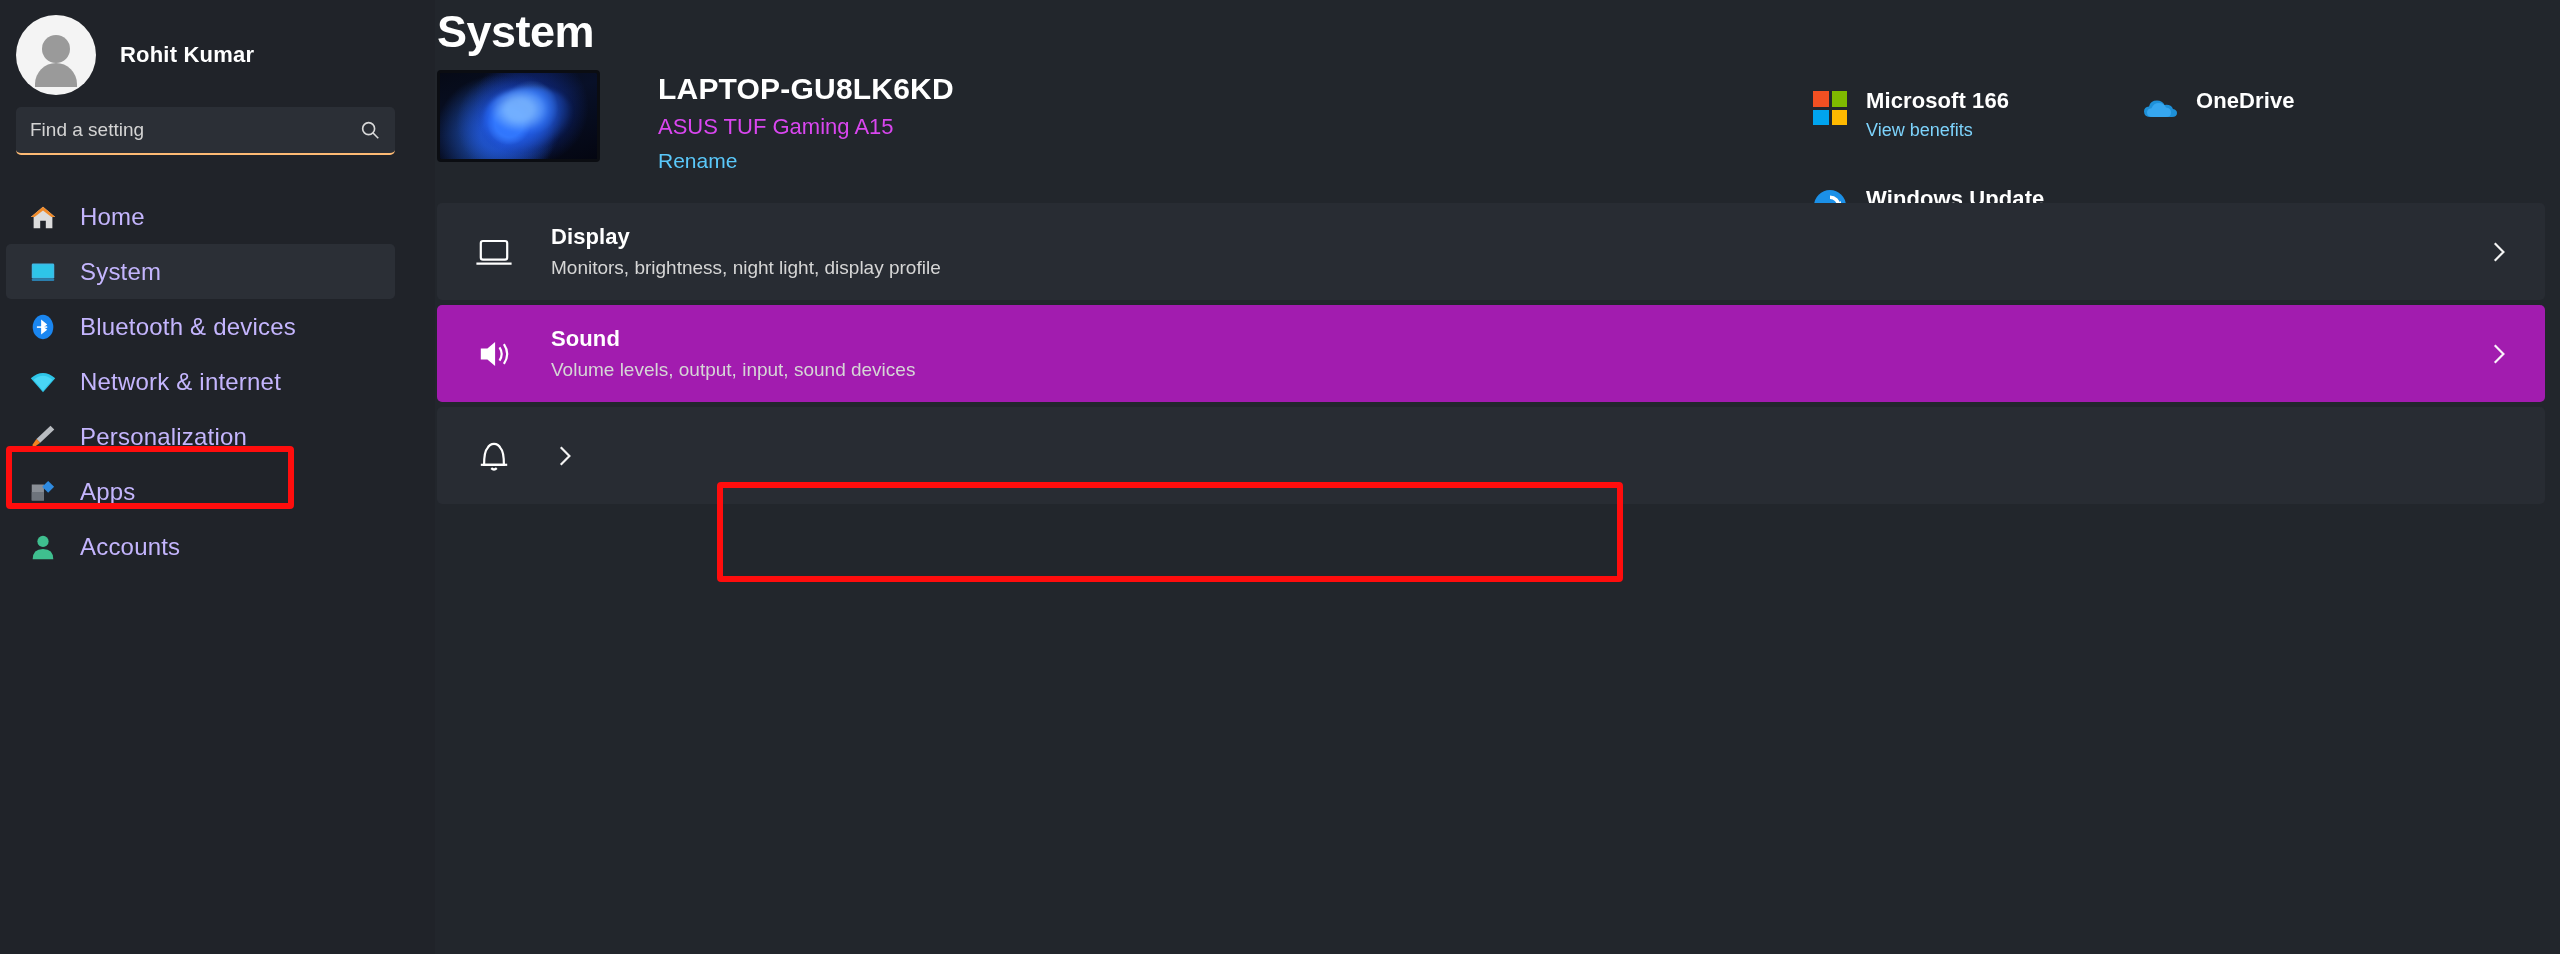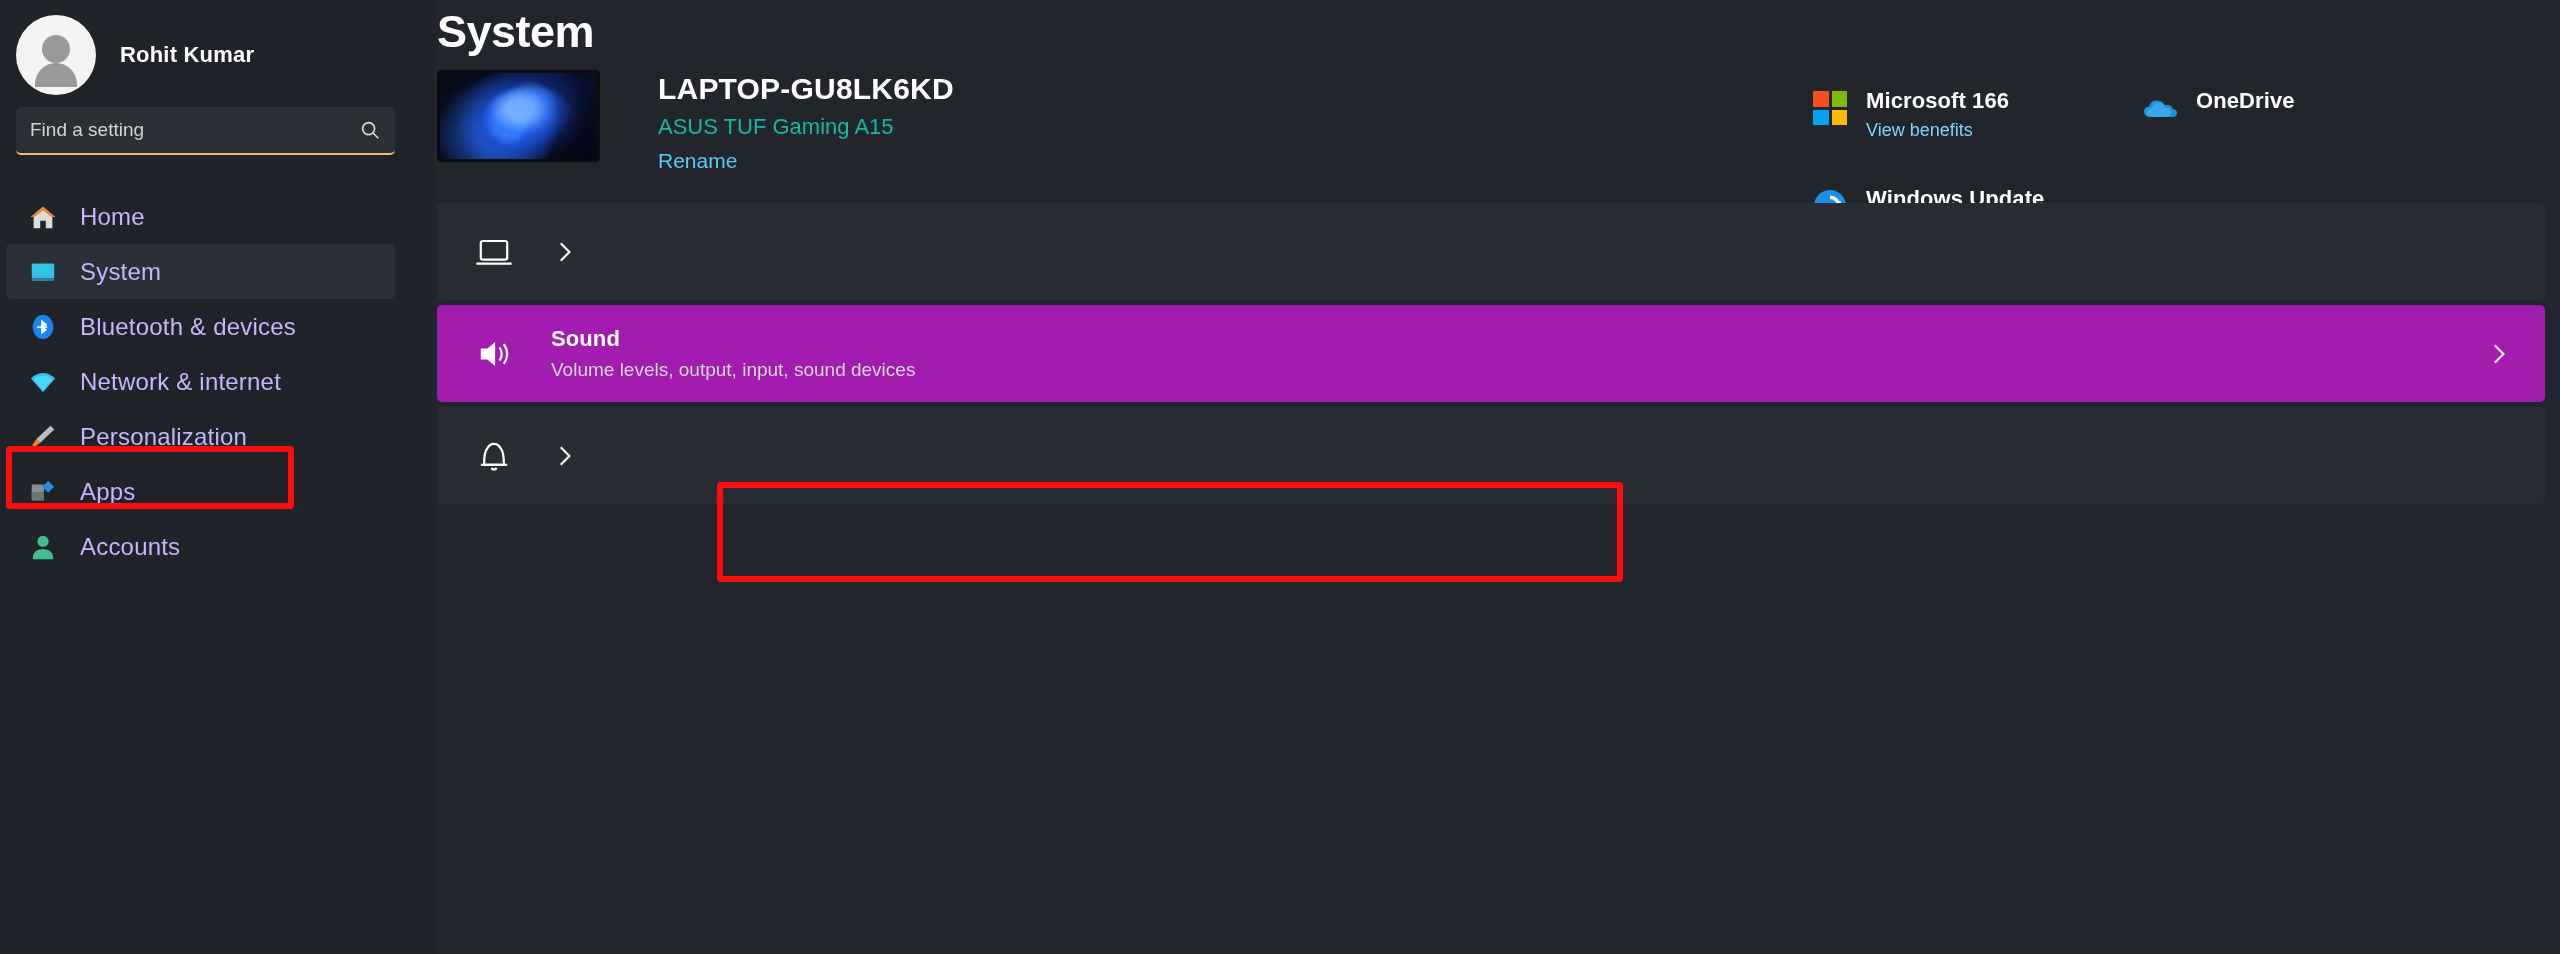--- a/index.html
+++ b/index.html
@@ -109,21 +109,21 @@
   .device-thumb .swirl {
     position:absolute; left:28%; top:18%;
     width:56%; height:72%;
     border-radius:50% 40% 55% 45%;
     background:
       radial-gradient(ellipse at 40% 35%, rgba(120,180,255,.9) 0 18%, rgba(40,110,255,.6) 40%, rgba(10,30,110,0) 72%);
     filter:blur(2px);
   }
   .device-info { margin-left:58px; padding-top:2px; }
   .device-name { font-size:30px; font-weight:bold; letter-spacing:.2px; }
-  .device-model { font-size:22px; color:#14b8a6; margin-top:8px; }
+  .device-model { font-size:22px; color:#d946ef; margin-top:8px; }
   .device-rename {
     font-size:21px; color:#5ac8fa; margin-top:9px; cursor:pointer;
   }
 
   
   .quicklinks {
     position:absolute; right:110px; top:88px;
     width:640px;
   }
   .ql-row { display:flex; }
@@ -343,20 +343,24 @@
 
       <div class="rows" style="margin-top: 30px;">
 
         <div class="row" style="width: 2108px;">
           <span class="row-icon">
             <svg viewBox="0 0 40 40" width="44" height="44" fill="none" stroke="#ffffff" stroke-width="2">
               <rect x="8" y="10" width="24" height="17" rx="2"></rect>
               <line x1="4" y1="30.5" x2="36" y2="30.5"></line>
             </svg>
           </span>
+          <span class="row-text">
+            <div class="row-title">Display</div>
+            <div class="row-sub">Monitors, brightness, night light, display profile</div>
+          </span>
           <span class="row-chevron">
             <svg viewBox="0 0 24 24" width="26" height="26" fill="none" stroke="#ffffff" stroke-width="2">
               <polyline points="9,4 17,12 9,20"></polyline>
             </svg>
           </span>
         </div>
 
         <div class="row hover" style="width: 2108px;">
           <span class="row-icon">
             <svg viewBox="0 0 40 40" width="44" height="44" fill="none" stroke="#ffffff" stroke-width="2">

